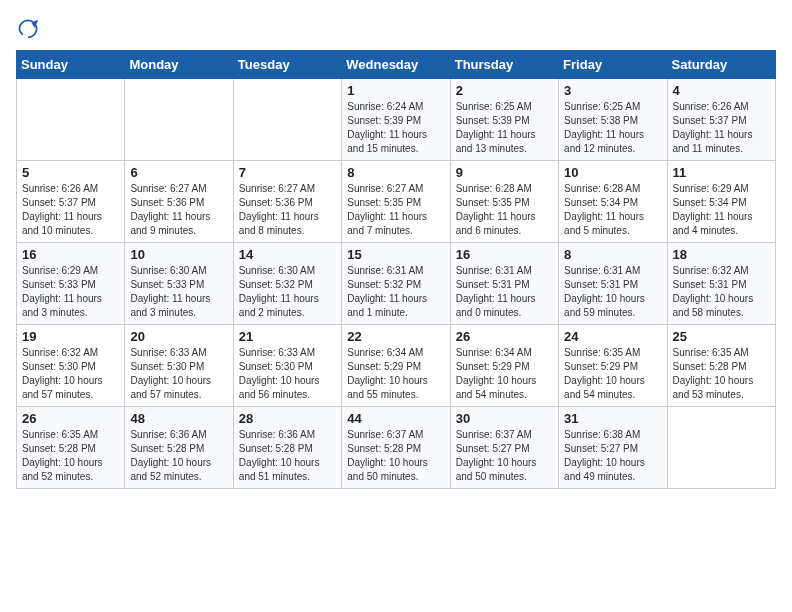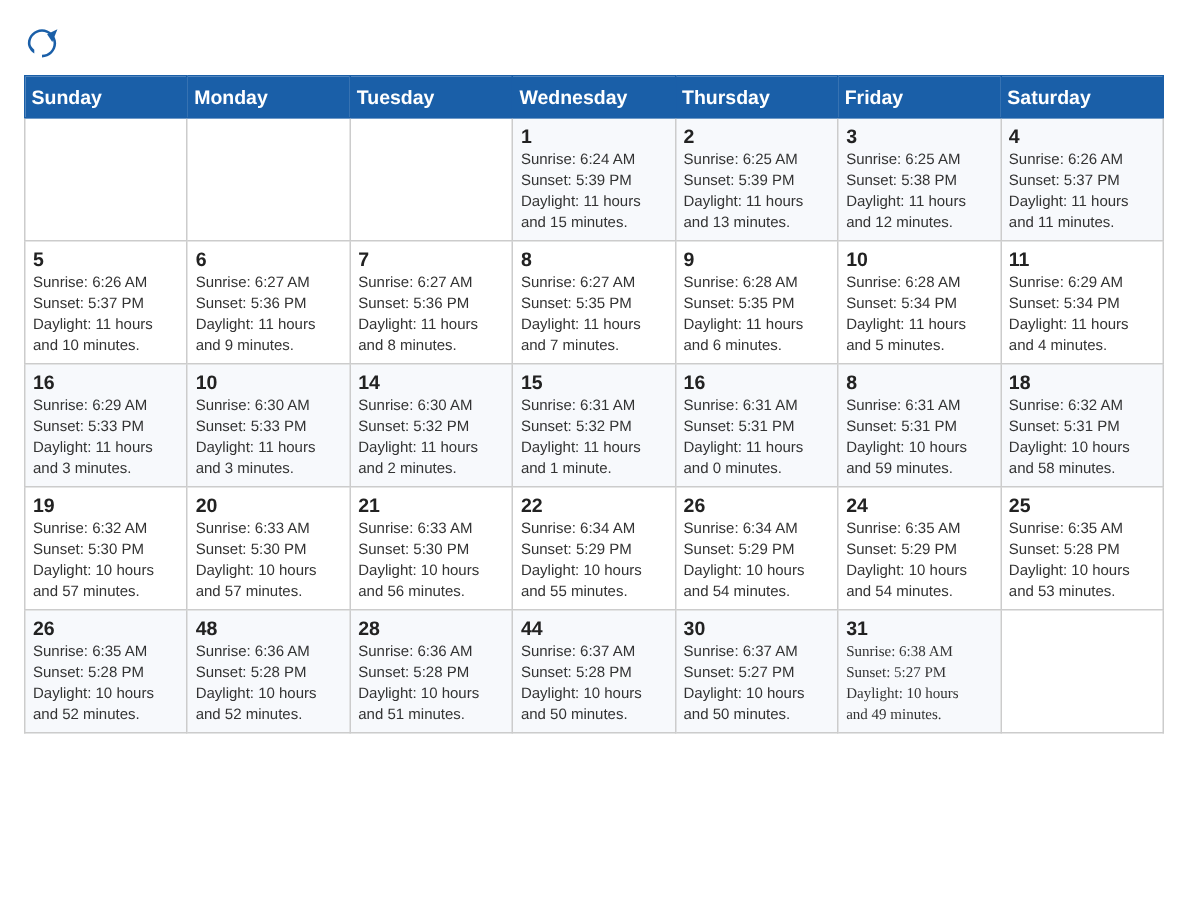--- a/index.html
+++ b/index.html
@@ -339,21 +339,21 @@
         </td>
         <td>
           <span class="day-number">30</span>
           <div class="day-info" style="white-space: pre-line;">Sunrise: 6:37 AM
 Sunset: 5:27 PM
 Daylight: 10 hours
 and 50 minutes.</div>
         </td>
         <td>
           <span class="day-number">31</span>
-          <div class="day-info" style="white-space: pre-line; font-family: Liberation Serif, serif;">Sunrise: 6:38 AM
+          <div class="day-info" style="white-space: pre-line;">Sunrise: 6:38 AM
 Sunset: 5:27 PM
 Daylight: 10 hours
 and 49 minutes.</div>
         </td>
         <td class="empty-cell"></td>
       </tr>
     </tbody>
 </table>
 
 </body></html>

